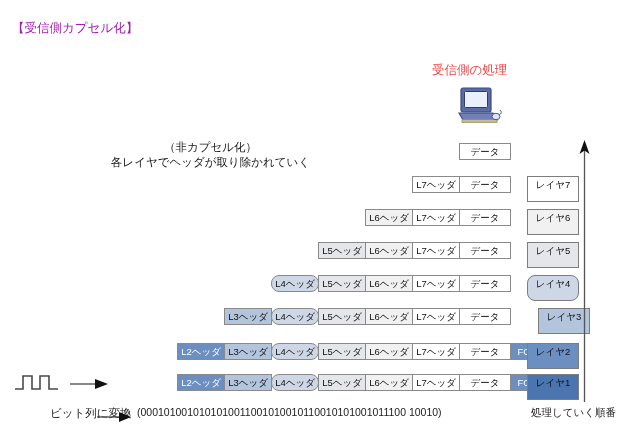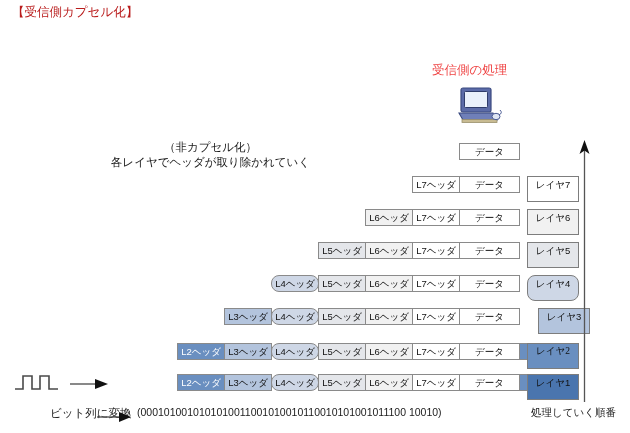--- a/index.html
+++ b/index.html
@@ -13,23 +13,23 @@
     height: 433px;
     background: #ffffff;
     font-family: "Liberation Sans", "DejaVu Sans", sans-serif;
     color: #1a1a1a;
     overflow: hidden;
   }
 
   .title {
     position: absolute;
     left: 12px;
-    top: 4px;
+    top: 20px;
     font-size: 12.5px;
-    color: #b91c1c;
+    color: #a21caf;
     white-space: nowrap;
   }
 
   .proc-title {
     position: absolute;
     left: 432px;
     top: 62px;
     font-size: 12.5px;
     font-weight: normal;
     color: #ef4444;
@@ -69,21 +69,21 @@
     box-sizing: border-box;
     border: 1px solid #8a8a8a;
     margin-right: -1px;
     font-size: 9.5px;
     line-height: 15px;
     text-align: center;
     color: #111111;
     white-space: nowrap;
     overflow: hidden;
   }
-  .cell.data   { width: 61px; }
+  .cell.data   { width: 52px; }
   .cell.hdr    { width: 48px; }
   .cell.fcs    { width: 34px; }
 
   
   .t7 { background: #ffffff; }
   .t6 { background: #f1f1f1; }
   .t5 { background: #e4e6ea; }
   .t4 { background: #ced7e6; border-radius: 8px; }
   .t3 { background: #b3c4dd; }
   .t2 { background: #6a8fc0; color: #ffffff; }
@@ -243,21 +243,21 @@
         <div class="cell fcs t2">FCS</div>
       </div>
     </div>
 
   <div id="layers-host">
       <div class="lay t7" style="left: 527px; top: 176px;">レイヤ7</div>
       <div class="lay t6" style="left: 527px; top: 209px;">レイヤ6</div>
       <div class="lay t5" style="left: 527px; top: 242px;">レイヤ5</div>
       <div class="lay t4" style="left: 527px; top: 275px;">レイヤ4</div>
       <div class="lay t3" style="left: 527px; top: 308px; margin-left: 11px;">レイヤ3</div>
-      <div class="lay t2" style="left: 527px; top: 343px; font-family: Liberation Serif, serif;">レイヤ2</div>
+      <div class="lay t2" style="left: 527px; top: 343px;">レイヤ2</div>
       <div class="lay t1" style="left: 527px; top: 374px;">レイヤ1</div>
     </div>
 
   <div class="uparrow">
     <svg viewBox="0 0 13 262" width="13" height="262">
       <line x1="6.5" y1="262" x2="6.5" y2="10" stroke="#555555" stroke-width="1.3"></line>
       <path d="M6.5 0 L11.5 14 L6.5 10.5 L1.5 14 Z" fill="#111111"></path>
     </svg>
   </div>
 

